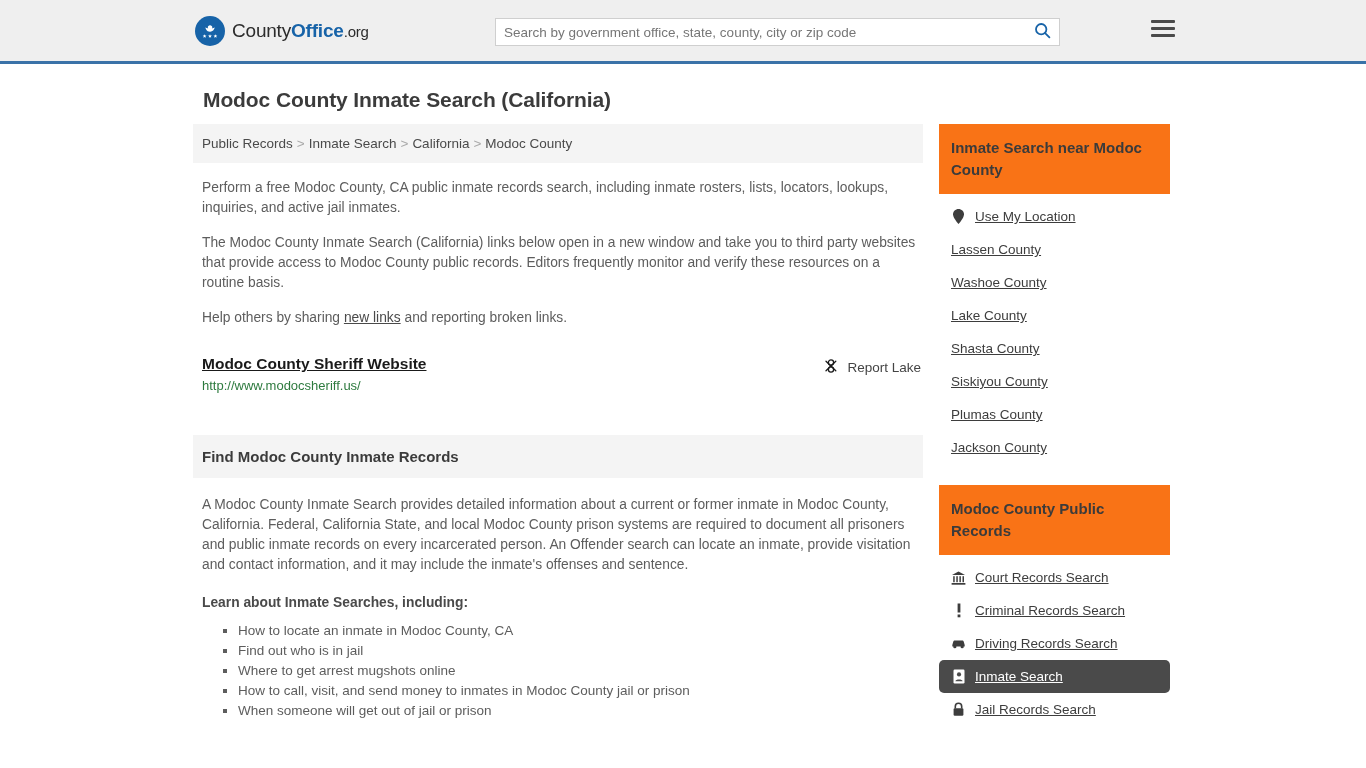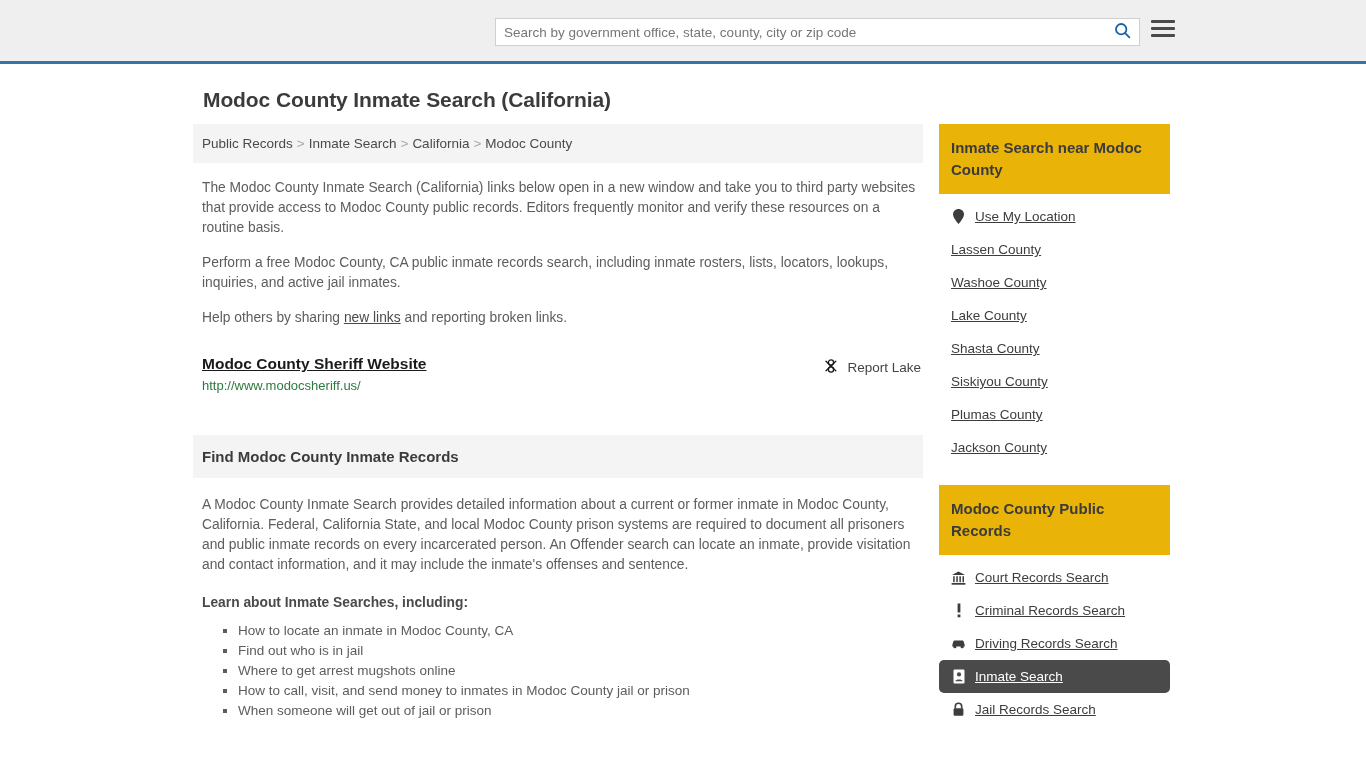--- a/index.html
+++ b/index.html
@@ -43,21 +43,21 @@
     white-space: nowrap;
   }
   .brand-text .t-county { color: #2c2c2c; }
   .brand-text .t-office { color: #1763a8; font-weight: bold; }
   .brand-text .t-org    { color: #2c2c2c; font-size: 15px; }
 
   .search-wrap {
     position: absolute;
     left: 495px;
     top: 18px;
-    width: 645px;
+    width: 565px;
     height: 28px;
     display: flex;
     align-items: center;
     background: #ffffff;
     border: 1px solid #cfcfcf;
   }
   .search-input {
     flex: 1;
     border: none;
     outline: none;
@@ -205,21 +205,21 @@
   ul.learn-list li {
     font-size: 13.5px;
     line-height: 20px;
     color: #5d5d5d;
     margin-bottom: 0px;
   }
 
   
   .card { margin-bottom: 0; }
   .card-head {
-    background: #eab308;
+    background: #f97316;
     padding: 13px 12px;
     font-size: 15px;
     font-weight: bold;
     color: #3b3b3b;
     line-height: 22px;
   }
   .card-list { padding: 6px 0 0 0; }
   .card-row {
     display: flex;
     align-items: center;
@@ -246,20 +246,31 @@
     color: #3d3d3d;
   }
   .card-row.active .row-icon { color: #ffffff; }
   .card2 { margin-top: 21px; }
 </style>
 </head>
 <body>
 
 <div class="site-header">
 
+  <a class="brand" href="#">
+    <span class="brand-emblem">
+      <svg width="22" height="22" viewBox="0 0 22 22" aria-hidden="true">
+        <path d="M11 5.2c1.4 0 2.3 1 2.3 2.1 0 .5-.2.9-.5 1.2l3.1-1.1-1.1 2.2c-.7 1.4-2.1 2.2-3.8 2.2s-3.1-.8-3.8-2.2L6.2 7.4l3.1 1.1c-.3-.3-.5-.7-.5-1.2C8.8 6.2 9.7 5.2 11 5.2z" fill="#ffffff"></path>
+        <path d="M5.6 14.2l.55 1.25 1.35.1-1.05.9.33 1.3-1.18-.72-1.18.72.33-1.3-1.05-.9 1.35-.1z" fill="#ffffff"></path>
+        <path d="M11 14.2l.55 1.25 1.35.1-1.05.9.33 1.3-1.18-.72-1.18.72.33-1.3-1.05-.9 1.35-.1z" fill="#ffffff"></path>
+        <path d="M16.4 14.2l.55 1.25 1.35.1-1.05.9.33 1.3-1.18-.72-1.18.72.33-1.3-1.05-.9 1.35-.1z" fill="#ffffff"></path>
+      </svg>
+    </span>
+    <span class="brand-text"><span class="t-county">County</span><span class="t-office">Office</span><span class="t-org">.org</span></span>
+  </a>
 
   <div class="search-wrap">
     <input class="search-input" type="text" placeholder="Search by government office, state, county, city or zip code" style="">
     <button class="search-btn">
       <span>
         <svg width="17" height="17" viewBox="0 0 17 17" aria-hidden="true">
           <circle cx="7.2" cy="7.2" r="5.2" fill="none" stroke="#1763a8" stroke-width="1.8"></circle>
           <line x1="11.1" y1="11.1" x2="15.4" y2="15.4" stroke="#1763a8" stroke-width="1.8" stroke-linecap="round"></line>
         </svg>
       </span>
@@ -276,22 +287,22 @@
 <div class="page">
 
   <h1 class="page-title">Modoc County Inmate Search (California)</h1>
 
   <div class="content-col">
 
     <div class="breadcrumb">
       <a href="#">Public Records</a><span class="sep">&gt;</span><a href="#">Inmate Search</a><span class="sep">&gt;</span><a href="#">California</a><span class="sep">&gt;</span><a href="#">Modoc County</a>
     </div>
 
+    <p>Perform a free Modoc County, CA public inmate records search, including inmate rosters, lists, locators, lookups, inquiries, and active jail inmates.</p>
     <p>The Modoc County Inmate Search (California) links below open in a new window and take you to third party websites that provide access to Modoc County public records. Editors frequently monitor and verify these resources on a routine basis.</p>
-    <p>Perform a free Modoc County, CA public inmate records search, including inmate rosters, lists, locators, lookups, inquiries, and active jail inmates.</p>
     <p><span>Help others by sharing </span><a href="#">new links</a><span> and reporting broken links.</span></p>
 
     <div class="result-block">
       <a href="#" class="result-title">Modoc County Sheriff Website</a>
 
       <div class="report-link">
         <span>
           <svg width="16" height="16" viewBox="0 0 16 16" aria-hidden="true">
             <path d="M3 3.2 L12.8 12.8 M12.8 3.2 L3 12.8" stroke="#1a1a1a" stroke-width="1.3" stroke-linecap="round" fill="none"></path>
             <circle cx="8" cy="4.5" r="2.6" fill="none" stroke="#1a1a1a" stroke-width="1.3"></circle>

